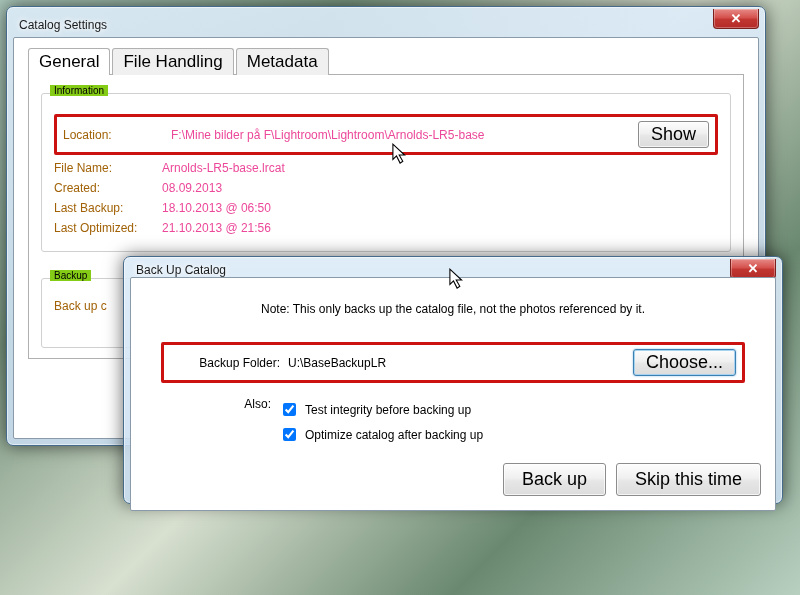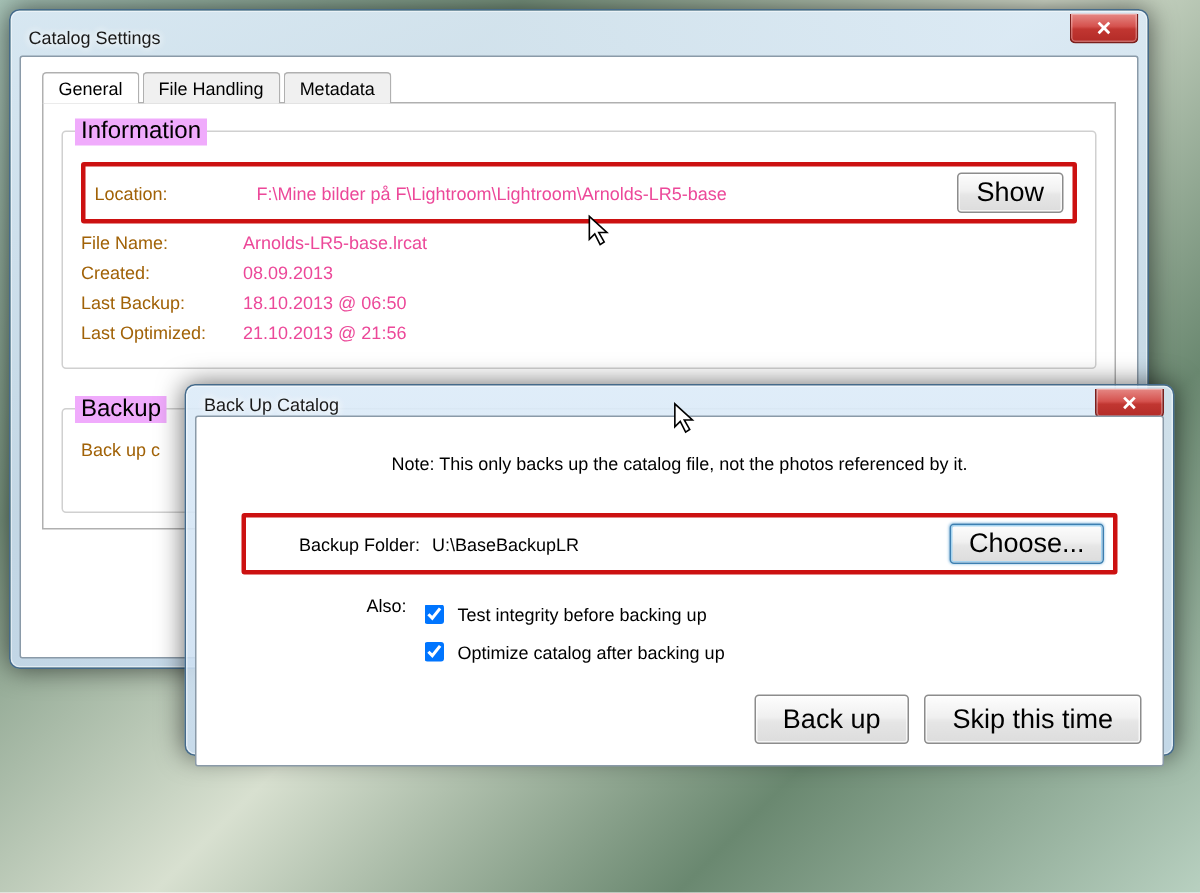--- a/index.html
+++ b/index.html
@@ -71,21 +71,21 @@
     display: flex;
     gap: 0;
     margin-bottom: -1px;
   }
   .tab {
     background: #fff;
     border: 1px solid #b0b0b0;
     border-bottom: none;
     border-radius: 3px 3px 0 0;
     padding: 3px 10px;
-    font-size: 12px;
+    font-size: 17px;
     margin-right: 2px;
     cursor: pointer;
   }
   .tab.inactive {
     background: #f0f0f0;
     text-align: center;
   }
   .tabpage {
     border: 1px solid #b0b0b0;
     background: #fff;
@@ -98,23 +98,23 @@
     border: 1px solid #d0d0d0;
     border-radius: 3px;
     margin-top: 8px;
     padding: 14px 12px 10px 12px;
     position: relative;
   }
   .groupbox > .legend {
     position: absolute;
     top: -9px;
     left: 8px;
-    background: #f0abfc;
+    background: #84cc16;
     padding: 0 4px;
-    font-size: 16px;
+    font-size: 10px;
   }
 
   
   .row {
     display: flex;
     align-items: center;
     margin: 6px 0;
   }
   .row label {
     width: 100px;

